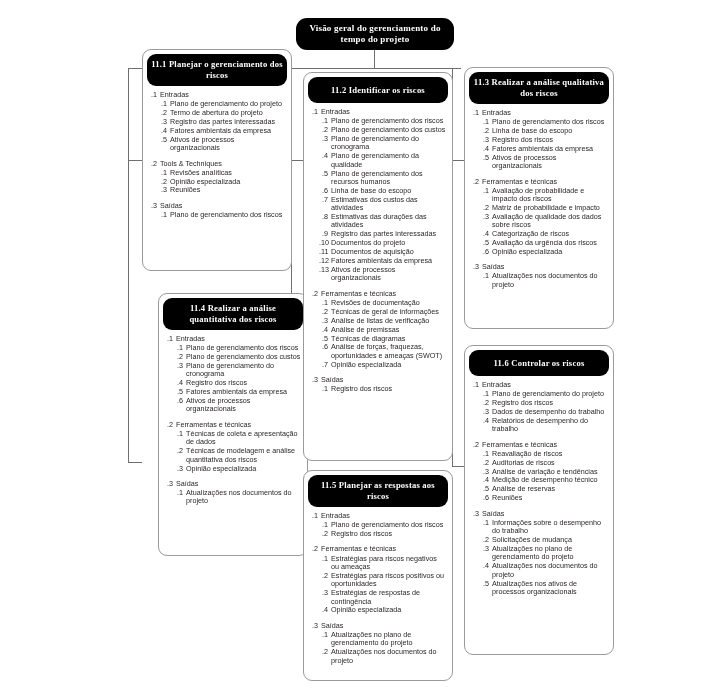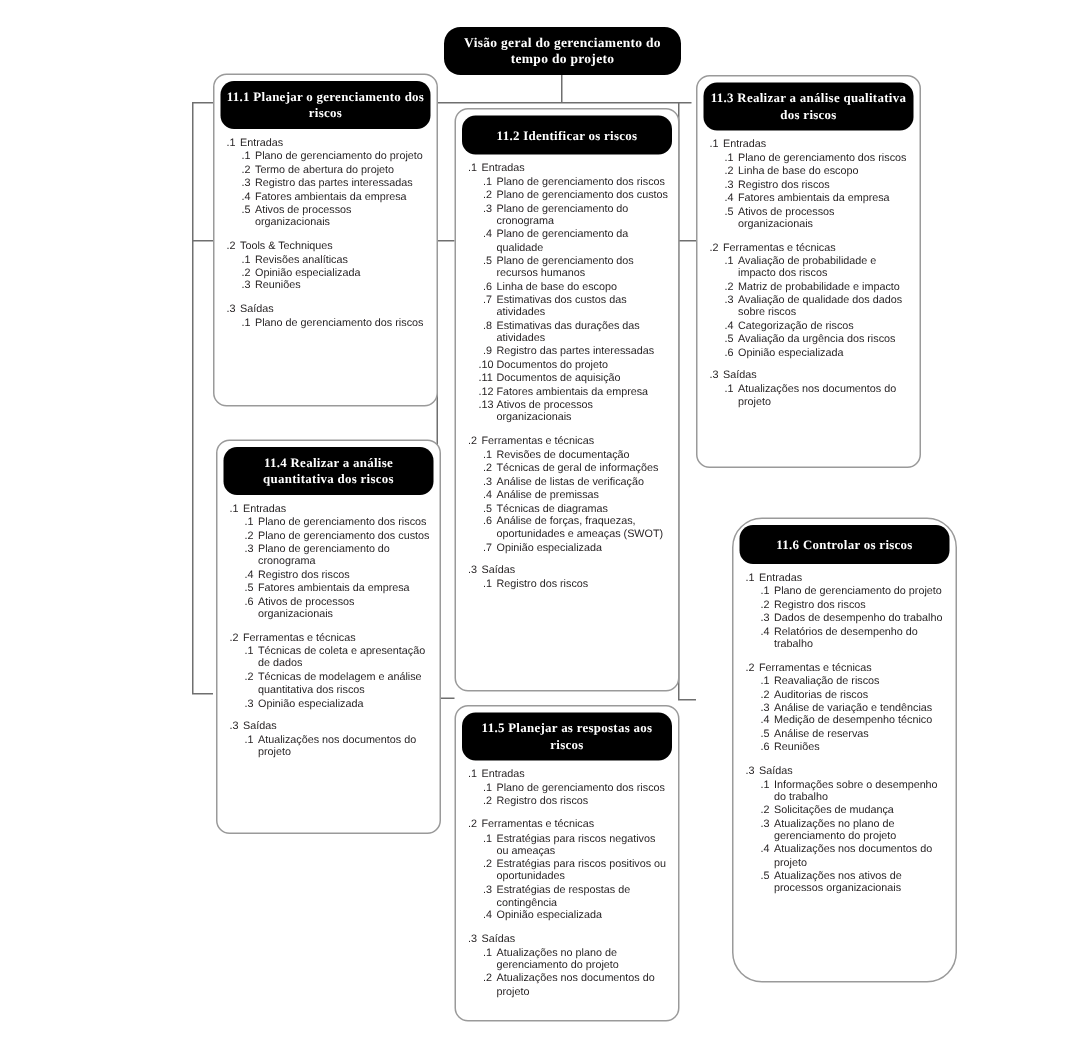--- a/index.html
+++ b/index.html
@@ -138,21 +138,21 @@
         <ul class="items">
           <li>
               <span class="n">.1</span>
               <span class="t">Plano de gerenciamento dos riscos</span>
             </li>
         </ul>
       </div>
     </div>
   </div>
 
-  <div class="box" style="left:144px;top:293px;width:150px;height:263px;">
+  <div class="box" style="left:158px;top:293px;width:150px;height:263px;">
     <div class="box-header">11.4 Realizar a análise quantitativa dos riscos</div>
     <div class="box-body">
       <div class="section">
         <div class="sec-head">
           <span class="sec-num">.1</span>
           <span>Entradas</span>
         </div>
         <ul class="items">
           <li>
               <span class="n">.1</span>
@@ -384,21 +384,21 @@
             </li>
           <li>
               <span class="n">.2</span>
               <span class="t">Atualizações nos documentos do projeto</span>
             </li>
         </ul>
       </div>
     </div>
   </div>
 
-  <div class="box" style="left:464px;top:50px;width:150px;height:262px;">
+  <div class="box" style="left:464px;top:67px;width:150px;height:262px;">
     <div class="box-header">11.3 Realizar a análise qualitativa dos riscos</div>
     <div class="box-body">
       <div class="section">
         <div class="sec-head">
           <span class="sec-num">.1</span>
           <span>Entradas</span>
         </div>
         <ul class="items">
           <li>
               <span class="n">.1</span>
@@ -462,21 +462,21 @@
         <ul class="items">
           <li>
               <span class="n">.1</span>
               <span class="t">Atualizações nos documentos do projeto</span>
             </li>
         </ul>
       </div>
     </div>
   </div>
 
-  <div class="box" style="left:488px;top:345px;width:150px;height:310px;border-radius:20px;">
+  <div class="box" style="left:464px;top:345px;width:150px;height:310px;">
     <div class="box-header">11.6 Controlar os riscos</div>
     <div class="box-body">
       <div class="section">
         <div class="sec-head">
           <span class="sec-num">.1</span>
           <span>Entradas</span>
         </div>
         <ul class="items">
           <li>
               <span class="n">.1</span>

